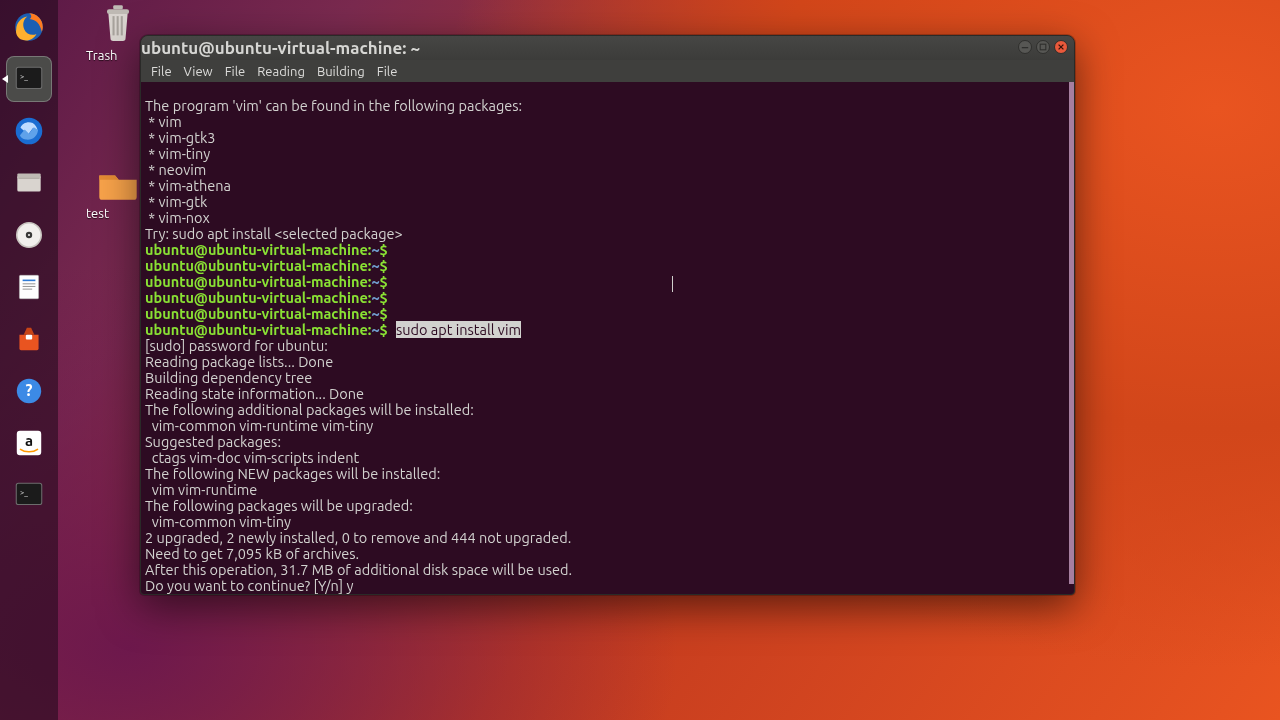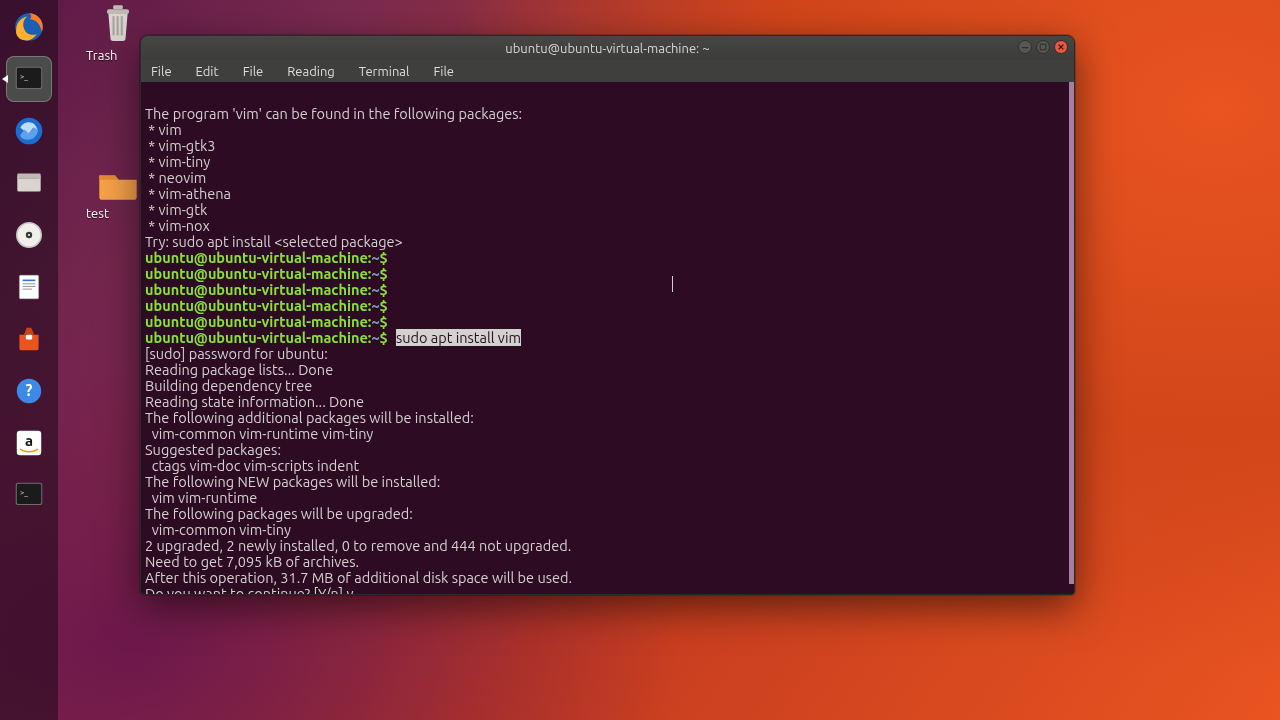--- a/index.html
+++ b/index.html
@@ -42,39 +42,39 @@
 
   
   #termwin {
     position:absolute; left:140px; top:35px; width:935px; height:560px;
     background:#3b3b39; border:1px solid #2a2a28; border-radius:8px 8px 4px 4px;
     box-shadow:0 12px 40px rgba(0,0,0,.55), 0 0 0 1px rgba(0,0,0,.2);
     overflow:hidden;
   }
   #titlebar {
     height:24px; background:linear-gradient(#464644,#3c3c3a);
-    text-align:center; color:#d6d6d3; font-size:13px; line-height:24px;
-    position:relative; font-weight:400;
+    color:#d6d6d3; font-size:17px; line-height:24px;
+    position:relative; font-weight:700;
   }
   .wbtns { position:absolute; right:6px; top:4px; display:flex; gap:4px; }
   .wbtn { width:14px; height:14px; border-radius:50%; background:#575754; border:1px solid #2f2f2d; display:flex; align-items:center; justify-content:center; }
   .wbtn.close { background:#e9593b; }
   .wbtn svg { width:8px; height:8px; }
   #menubar {
     height:22px; background:#3f3f3d; padding:0 10px;
-    display:flex; gap:24px; align-items:center;
+    display:flex; gap:12px; align-items:center;
     color:#dcdcda; font-size:13px;
   }
   #menubar span { cursor:pointer; }
   #termbody {
     position:relative;
     font-family: "Ubuntu Mono","DejaVu Sans Mono",monospace;
     font-size:14.5px; line-height:16px; letter-spacing:0;
     background:#2d0b22; color:#d2d2cf;
-    padding:8px 4px;
+    padding:0 4px;
     height:calc(100% - 46px);
     white-space:pre; overflow:hidden;
   }
   
   #termbody::after {
     content:""; position:absolute; right:0; top:0; width:5px; height:98%;
     background:#a67fa0;
   }
   .prompt { color:#8ae234; font-weight:bold; }
   .path   { color:#729fcf; font-weight:bold; }
@@ -200,24 +200,24 @@
           </div>
         <div class="wbtn close">
             <svg viewBox="0 0 10 10">
               <path d="M2 2l6 6M8 2l-6 6" stroke="#3a120a" stroke-width="1.6"></path>
             </svg>
           </div>
       </div>
     </div>
     <div id="menubar">
       <span>File</span>
-      <span>Edit</span>
+      <span>View</span>
       <span>File</span>
       <span>Reading</span>
-      <span>Terminal</span>
+      <span>Building</span>
       <span>File</span>
     </div>
     <div id="termbody">
 <span>The program 'vim' can be found in the following packages:</span>
 <span> * vim</span>
 <span> * vim-gtk3</span>
 <span> * vim-tiny</span>
 <span> * neovim</span>
 <span> * vim-athena</span>
 <span> * vim-gtk</span>

